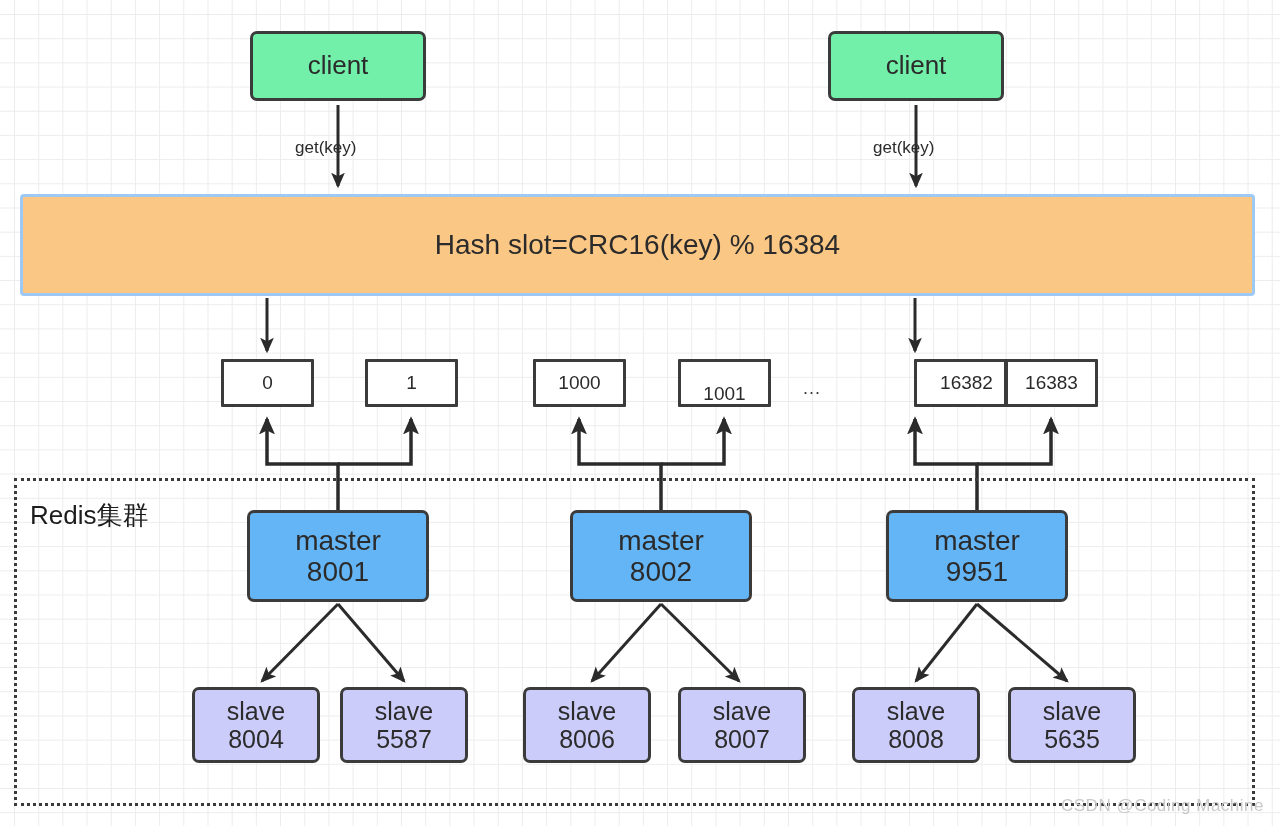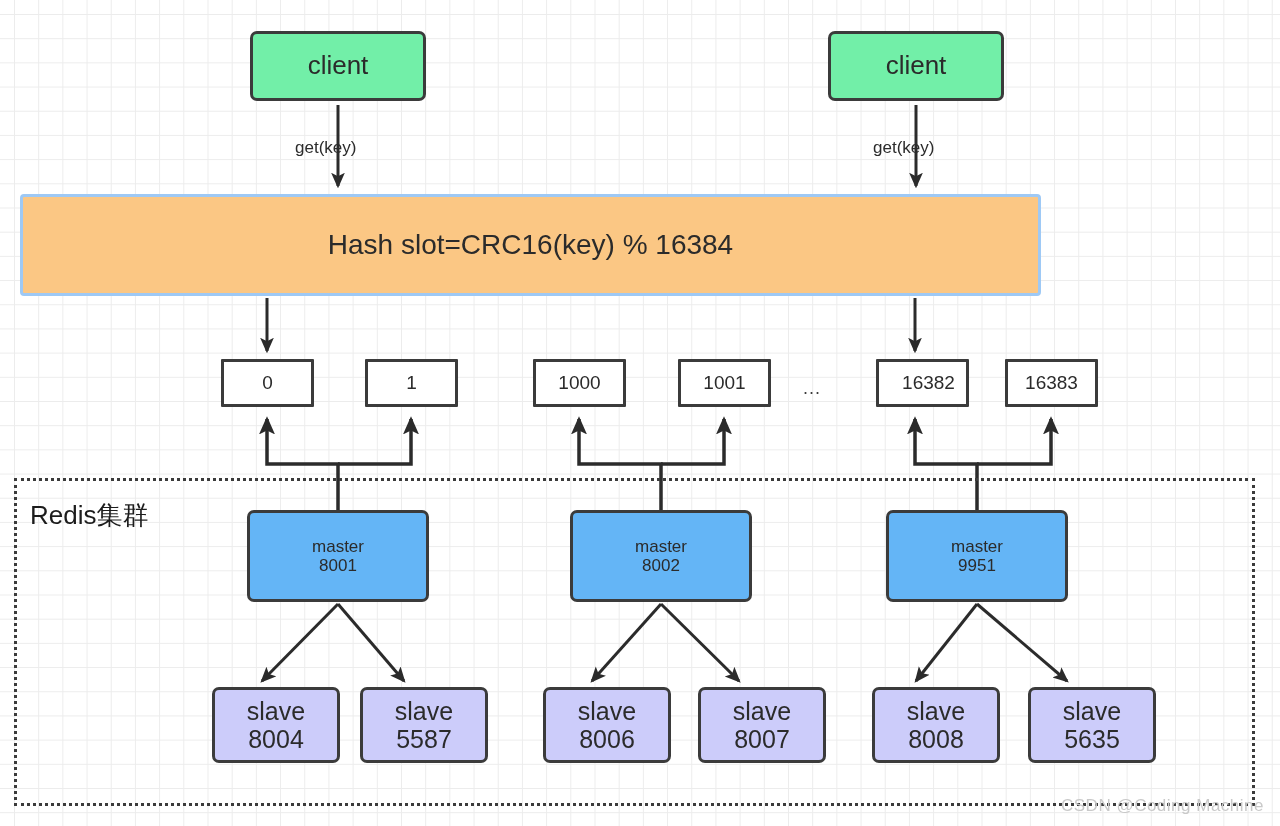--- a/index.html
+++ b/index.html
@@ -46,21 +46,21 @@
     width: 176px;
     height: 70px;
   }
   .hash-bar {
     background: #FBC784;
     border: 3px solid #9EC9F5;
     border-radius: 4px;
     font-size: 28px;
     left: 20px;
     top: 194px;
-    width: 1021px;
+    width: 1235px;
     height: 102px;
   }
   .slot-box {
     background: #ffffff;
     border: 3px solid #3b3b3b;
     border-radius: 1px;
     font-size: 19px;
     width: 93px;
     height: 48px;
     top: 359px;
@@ -89,34 +89,33 @@
     top: 498px;
     font-size: 26px;
     font-weight: normal;
     color: #1c1c1c;
     font-family: "Liberation Sans", "DejaVu Sans", sans-serif;
   }
   .master-box {
     background: #64B5F6;
     border: 3px solid #3b3b3b;
     border-radius: 7px;
-    font-size: 17px;
+    font-size: 28px;
     width: 182px;
     height: 92px;
     top: 510px;
   }
   .slave-box {
     background: #CCCCFA;
     border: 3px solid #3b3b3b;
     border-radius: 7px;
     font-size: 25px;
     width: 128px;
     height: 76px;
     top: 687px;
-    margin-left: 20px;
   }
   .edge-label {
     position: absolute;
     font-size: 17px;
     color: #2b2b2b;
     white-space: nowrap;
   }
   .watermark {
     position: absolute;
     right: 16px;
@@ -202,25 +201,25 @@
 
   <div class="node slot-box" style="left:221px;">
     <span>0</span>
   </div>
   <div class="node slot-box" style="left:365px;">
     <span>1</span>
   </div>
   <div class="node slot-box" style="left:533px;text-align:center;">
     <span>1000</span>
   </div>
-  <div class="node slot-box" style="left:678px;">
+  <div class="node slot-box" style="left:678px;justify-content:flex-end;">
     <span>1001</span>
   </div>
   <div class="ellipsis">...</div>
-  <div class="node slot-box" style="left:876px;padding-left:12px;">
+  <div class="node slot-box" style="left:914px;padding-left:12px;">
     <span>16382</span>
   </div>
   <div class="node slot-box" style="left:1005px;">
     <span>16383</span>
   </div>
 
   <div class="cluster-box"></div>
   <div class="cluster-label">Redis集群</div>
 
   <div class="node master-box" style="left:247px;">

